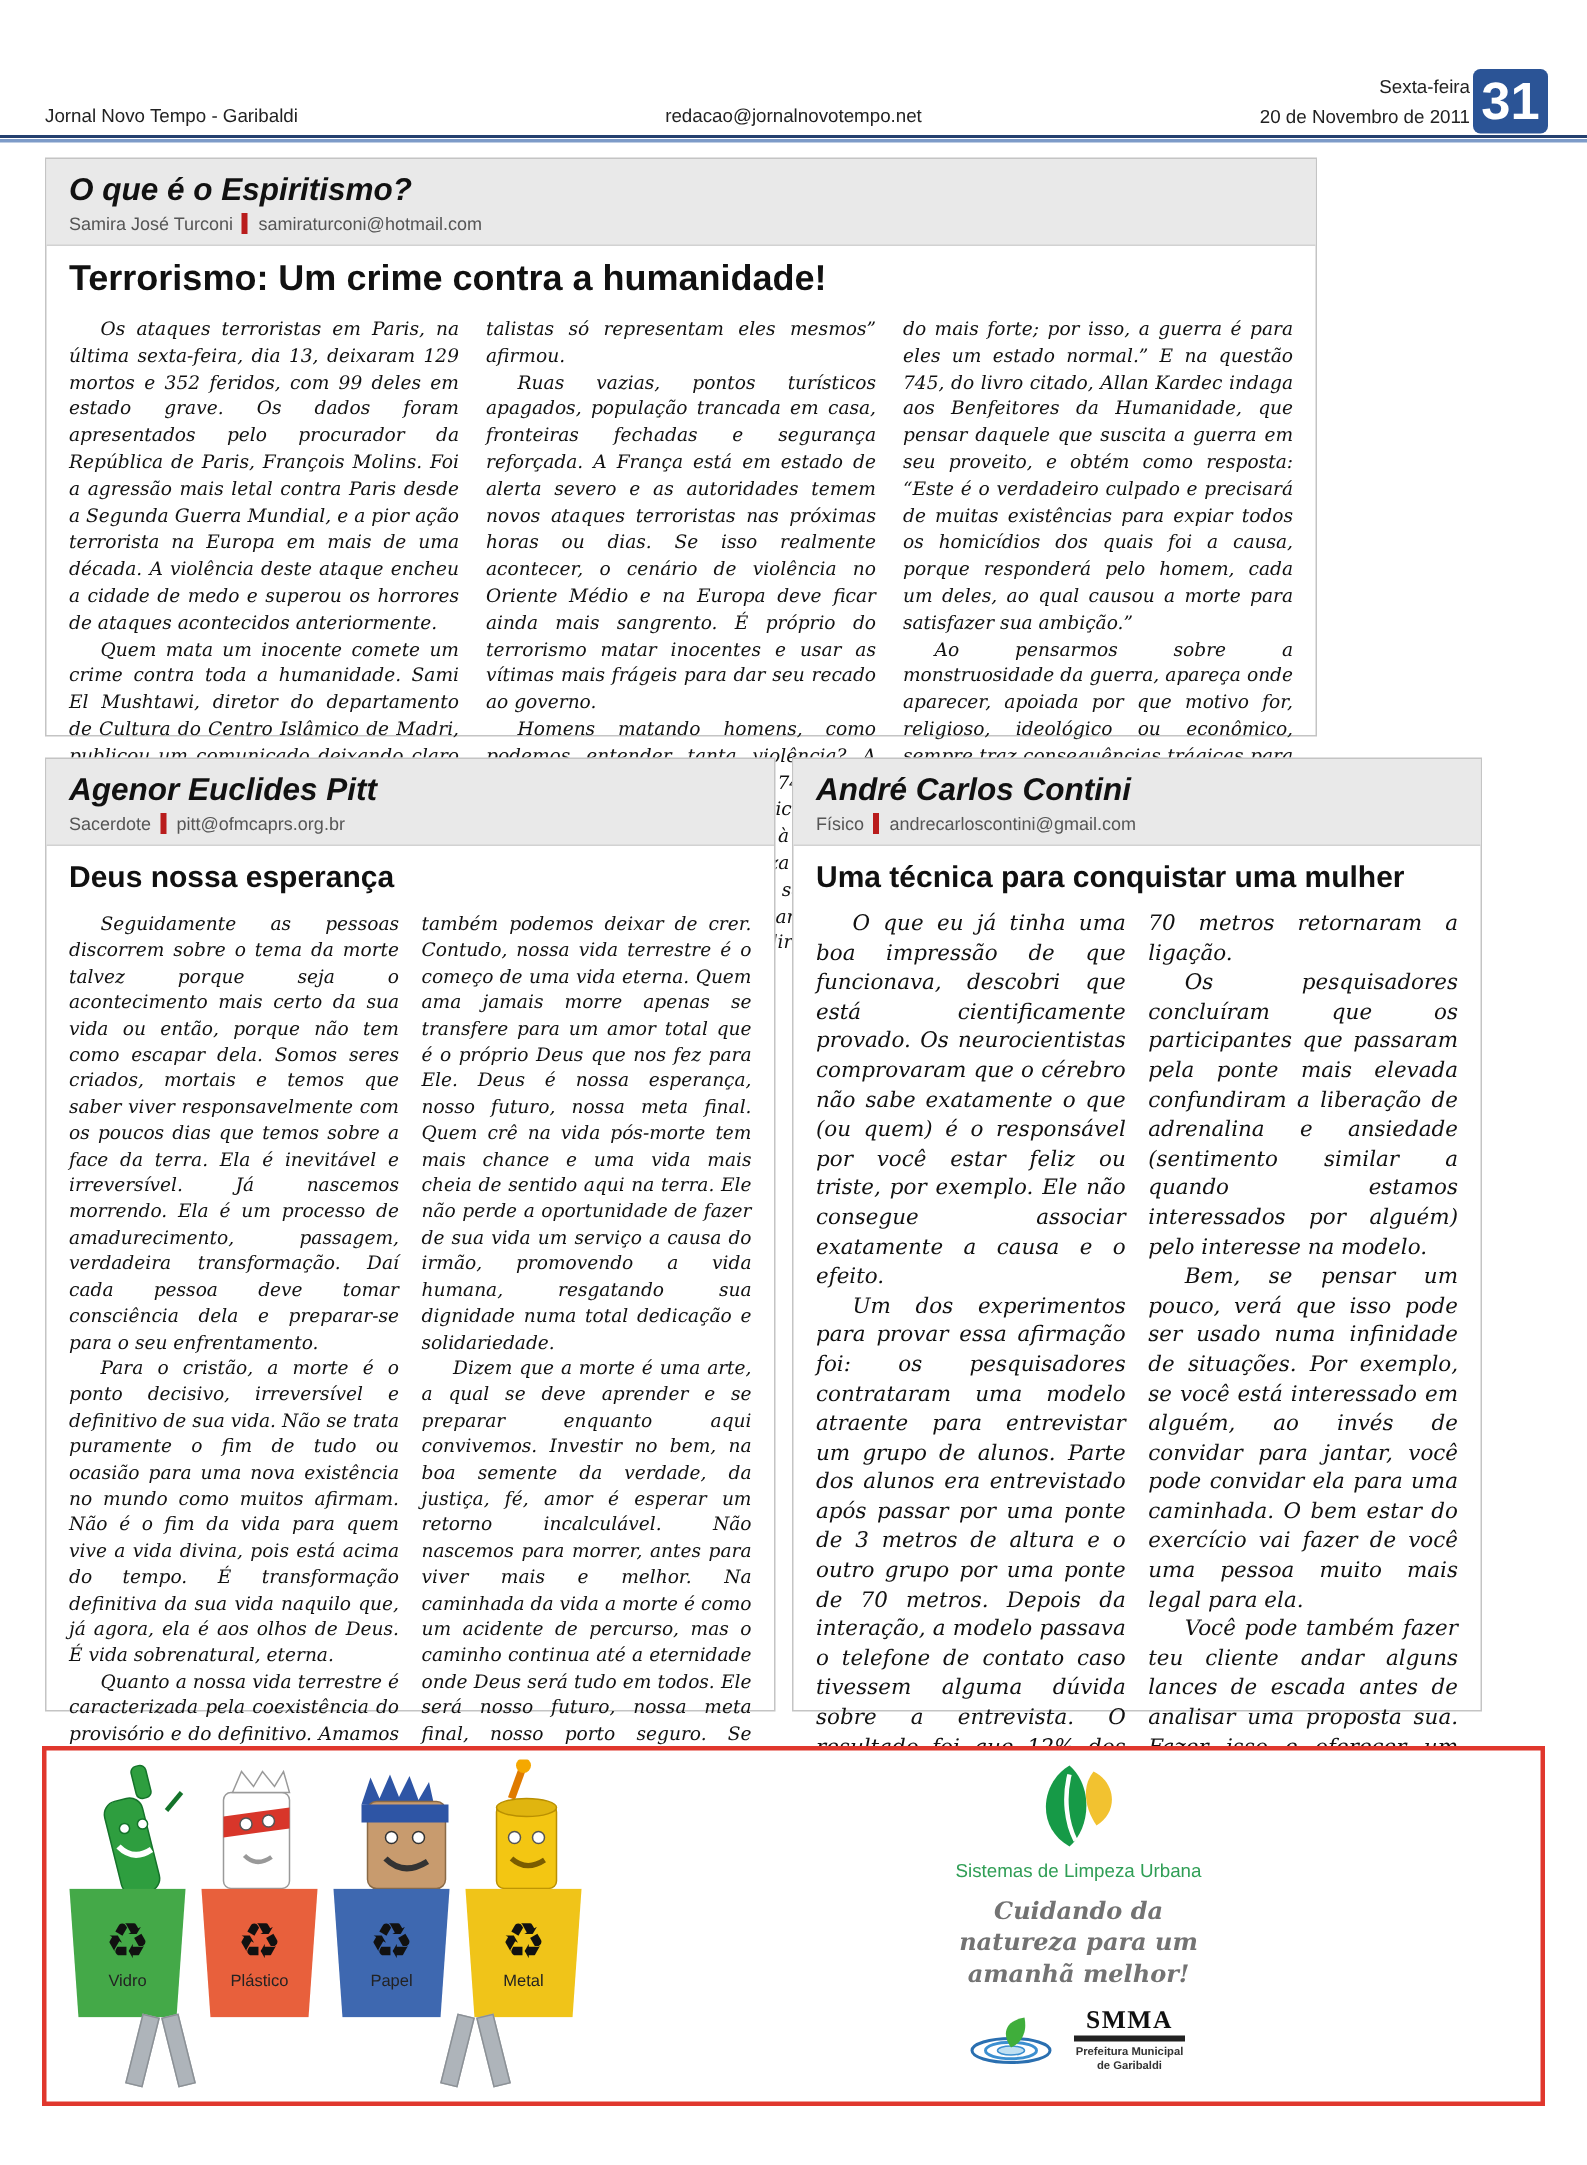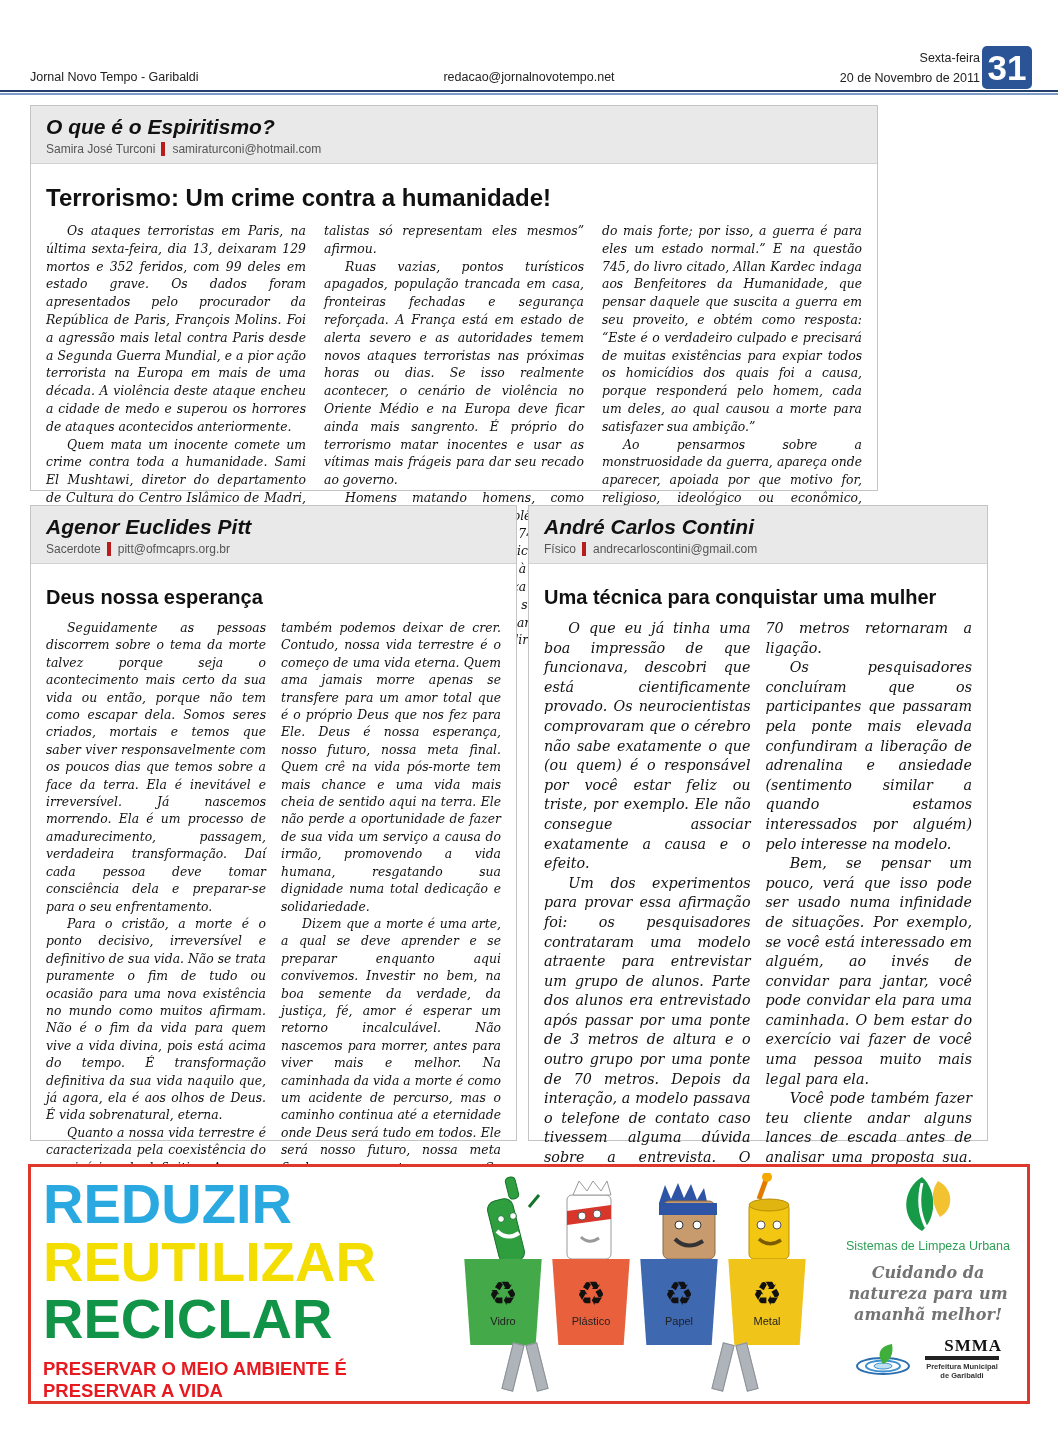--- a/index.html
+++ b/index.html
@@ -21,21 +21,21 @@
   }
   .mast-rule { position:absolute; top:90px; left:0; width:1058px; height:5px;
     background:linear-gradient(to bottom, #24406e 0 42%, #ffffff 42% 55%, #7d9bc8 55% 100%); }
 
   
   .article-box { position:absolute; border:1px solid #c4c4c4; background:#fff; box-sizing:border-box; }
   .art-head { background:#e9e9e9; border-bottom:1px solid #d2d2d2; padding:9px 15px 7px 15px; }
   .sec-title { font-style:italic; font-weight:bold; font-size:21px; color:#111; }
   .byline { font-size:12px; color:#555; margin-top:3px; }
   .byline .mail { border-left:4px solid #b91c1c; padding-left:7px; margin-left:6px; }
-  .art-body { padding:16px 15px 10px 15px; }
+  .art-body { padding:4px 15px 10px 15px; }
   .headline { font-weight:bold; font-size:24px; color:#111; margin:4px 0 10px 0; }
   .headline-sm { font-weight:bold; font-size:20px; color:#111; margin:6px 0 10px 0; }
   .cols { display:flex; gap:18px; }
   .col { flex:1; text-align:justify; font-family:"DejaVu Serif", serif; font-style:italic; color:#111; }
   .col p { margin:0; text-indent:1.7em; }
   .col p.cont { text-indent:0; }
   #article-1 { top:105px; left:30px; width:848px; height:386px; }
   #article-1 .col { font-size:12.4px; line-height:17.8px; }
   #article-2 { top:505px; left:30px; width:487px; height:636px; }
   #article-2 .col { font-size:12.4px; line-height:17.4px; }
@@ -70,21 +70,21 @@
   .leg.l3 { left:268px; transform:rotate(14deg); }
   .leg.l4 { left:292px; transform:rotate(-14deg); }
 
   .ad-right { flex:1; text-align:center; padding-top:8px; }
   .bias-name { color:#169a47; font-family:"Liberation Serif", serif; font-weight:bold; font-size:40px; line-height:1; }
   .bias-sub { color:#2f9e55; font-size:12.5px; margin-top:2px; }
   .bias-slogan { font-family:"DejaVu Serif", serif; font-style:italic; font-weight:bold; font-size:16px; color:#737373;
     width:190px; margin:10px auto 12px auto; line-height:1.3; }
   .bias-logos { display:flex; align-items:center; justify-content:center; gap:10px; margin-top:8px; }
   .smma-block { text-align:center; }
-  .smma-name { font-family:"Liberation Serif", serif; font-weight:bold; font-size:17px; letter-spacing:1px; color:#111; line-height:1;text-align:right; }
+  .smma-name { font-family:"Liberation Serif", serif; font-weight:bold; font-size:17px; letter-spacing:1px; color:#111; line-height:1; }
   .smma-bar { width:74px; height:4px; background:#222; margin:2px auto 2px auto; }
   .smma-sub { font-size:7.5px; font-weight:bold; color:#333; line-height:1.2; width:80px; }
 </style>
 </head>
 <body>
 
 <div class="masthead">
   <div class="mast-pub">Jornal Novo Tempo - Garibaldi</div>
   <div class="mast-mail">redacao@jornalnovotempo.net</div>
   <div class="mast-dates">
@@ -163,26 +163,20 @@
           <p class="cont">70 metros retornaram a ligação.</p>
           <p>Os pesquisadores concluíram que os participantes que passaram pela ponte mais elevada confundiram a liberação de adrenalina e ansiedade (sentimento similar a quando estamos interessados por alguém) pelo interesse na modelo.</p>
           <p>Bem, se pensar um pouco, verá que isso pode ser usado numa infinidade de situações. Por exemplo, se você está interessado em alguém, ao invés de convidar para jantar, você pode convidar ela para uma caminhada. O bem estar do exercício vai fazer de você uma pessoa muito mais legal para ela.</p>
           <p>Você pode também fazer teu cliente andar alguns lances de escada antes de analisar uma proposta sua. Fazer isso e oferecer um chocolate de boa qualidade pode causar um “Uau”, quando normalmente ele diria “Hum”.</p>
         </div>
     </div>
   </div>
 </div>
 
 <div class="ad">
-  <div class="ad-left">
-    <div class="ad-word w-blue">REDUZIR</div>
-    <div class="ad-word w-yellow">REUTILIZAR</div>
-    <div class="ad-word w-green">RECICLAR</div>
-    <div class="ad-tagline">PRESERVAR O MEIO AMBIENTE É PRESERVAR A VIDA</div>
-  </div>
 
   <div class="ad-mid">
     <svg class="chars" width="352" height="92" viewBox="0 0 352 92">
 
       <g>
         <rect x="30" y="26" width="26" height="64" rx="9" fill="#2e9e3f" stroke="#14732a" transform="rotate(-14 43 58)"></rect>
         <rect x="44" y="4" width="10" height="22" rx="4" fill="#2e9e3f" stroke="#14732a" transform="rotate(-14 49 15)"></rect>
         <circle cx="38" cy="46" r="3.4" fill="#fff" stroke="#14732a"></circle>
           <circle cx="50" cy="43" r="3.4" fill="#fff" stroke="#14732a"></circle>
         <path d="M34 58 q10 10 22 2" stroke="#fff" stroke-width="4" fill="none"></path>

